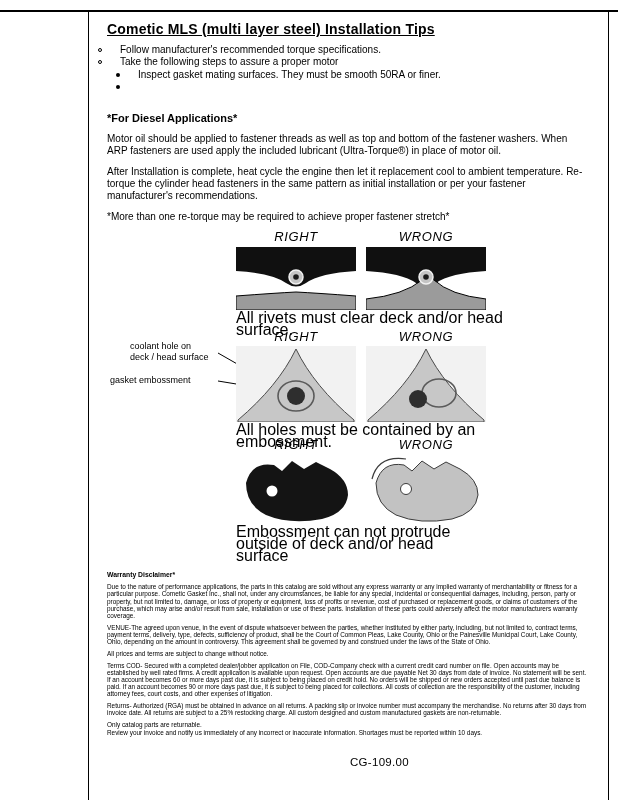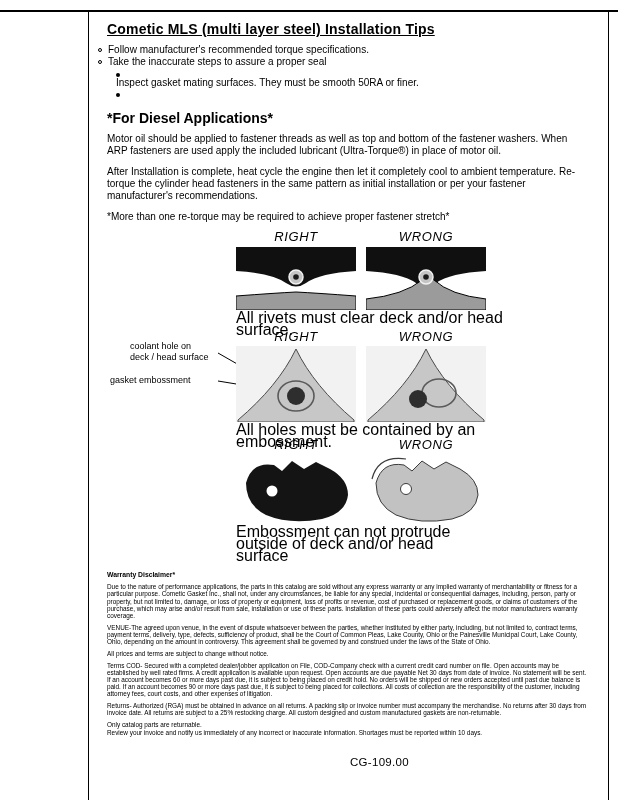--- a/index.html
+++ b/index.html
@@ -8,27 +8,27 @@
   .page { position:relative; width:618px; height:800px; background:#fff; overflow:hidden; }
 
   .hline { position:absolute; left:0; right:0; top:10px; border-top:2px solid #000; }
   .vline { position:absolute; top:10px; bottom:0; width:0; border-left:1.5px solid #000; }
   .vline.left { left:88px; }
   .vline.right { left:608px; }
 
   .title { position:absolute; left:107px; top:21px; font-size:14px; font-weight:bold; text-decoration:underline; letter-spacing:0.2px; }
 
   .bullets { position:absolute; left:98px; top:44px; font-size:10px; line-height:12.4px; width:480px; }
-  .b-item { display:flex; }
+  .b-item { display:flex;gap:12px; }
   .marker-ring { width:4px; height:4px; border:1px solid #000; border-radius:50%; margin:4px 6px 0 0; flex:none; }
   .marker-dot { width:4px; height:4px; background:#000; border-radius:50%; margin:4px 6px 0 0; flex:none; }
-  .sub { margin-left:18px;flex-direction:column; }
+  .sub { margin-left:18px; }
 
   .diesel { position:absolute; left:107px; top:112px; width:482px; font-size:10px; line-height:12px; }
-  .diesel h2 { font-size:14px; font-weight:bold; margin-bottom:9px; }
+  .diesel h2 { font-size:11px; font-weight:bold; margin-bottom:9px; }
   .diesel p { margin-bottom:9px; }
 
   .dg-header { position:absolute; width:120px; text-align:center; font-size:13px; letter-spacing:0.6px;font-style:italic; }
   .dg-fig { position:absolute; width:120px; line-height:0; }
   .dg-caption { position:absolute; font-size:16px; line-height:12px; }
   .dg-label { position:absolute; font-size:9px; line-height:10.5px; text-align:left; }
   .leader { position:absolute; }
 
   .disclaimer { position:absolute; left:107px; top:571px; width:480px; font-size:6.4px; line-height:7.2px; }
   .disclaimer h3 { font-size:6.8px; font-weight:bold; margin-bottom:5px; }
@@ -48,35 +48,35 @@
 
   <h1 class="title">Cometic MLS (multi layer steel) Installation Tips</h1>
 
   <div class="bullets">
     <div class="b-item">
       <span class="marker-ring"></span>
       <span>Follow manufacturer's recommended torque specifications.</span>
     </div>
     <div class="b-item">
       <span class="marker-ring"></span>
-      <span>Take the inaccurate steps to assure a proper seal</span>
+      <span>Take the following steps to assure a proper motor</span>
     </div>
     <div class="b-item sub">
       <span class="marker-dot"></span>
       <span>Inspect gasket mating surfaces.  They must be smooth 50RA or finer.</span>
     </div>
     <div class="b-item sub">
       <span class="marker-dot"></span>
     </div>
   </div>
 
   <div class="diesel">
     <h2>*For Diesel Applications*</h2>
     <p>Motor oil should be applied to fastener threads as well as top and bottom of the fastener washers. When ARP fasteners are used apply the included lubricant (Ultra-Torque®) in place of motor oil.</p>
-    <p>After Installation is complete, heat cycle the engine then let it completely cool to ambient temperature. Re-torque the cylinder head fasteners in the same pattern as initial installation or per your fastener manufacturer's recommendations.</p>
+    <p>After Installation is complete, heat cycle the engine then let it replacement cool to ambient temperature. Re-torque the cylinder head fasteners in the same pattern as initial installation or per your fastener manufacturer's recommendations.</p>
     <p>*More than one re-torque may be required to achieve proper fastener stretch*</p>
   </div>
 
   <div class="dg-header" style="left:236px; top:229px;">RIGHT</div>
   <div class="dg-header" style="left:366px; top:229px;">WRONG</div>
 
   <div class="dg-fig" style="left:236px; top:247px;">
     <svg viewBox="0 0 120 63" width="120" height="63">
       <rect x="0" y="0" width="120" height="63" fill="#101010"></rect>
       <path d="M0,24 Q36,26 50,36 Q60,43 70,36 Q84,26 120,24 L120,63 L0,63 Z" fill="#ffffff"></path>

